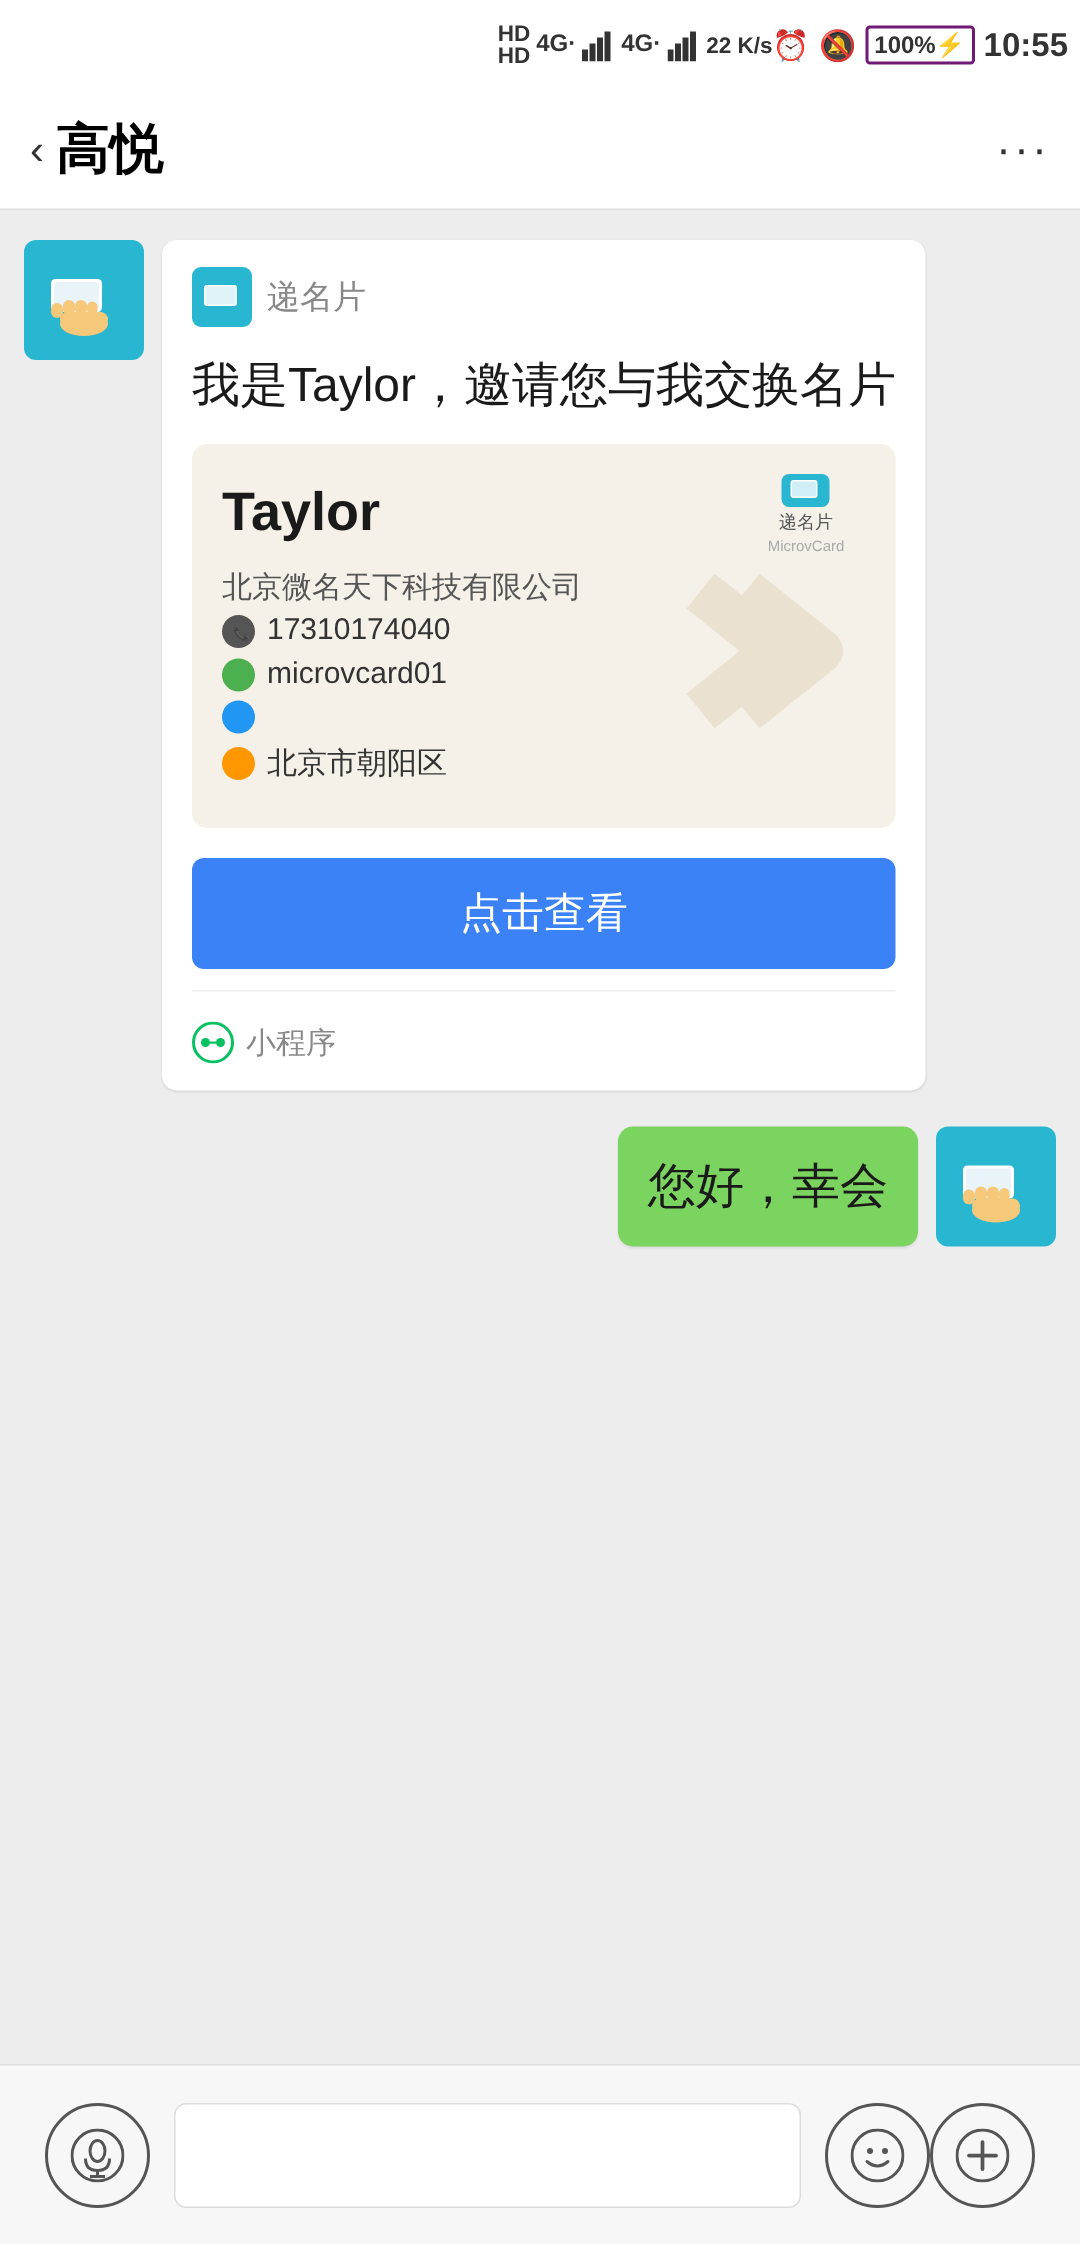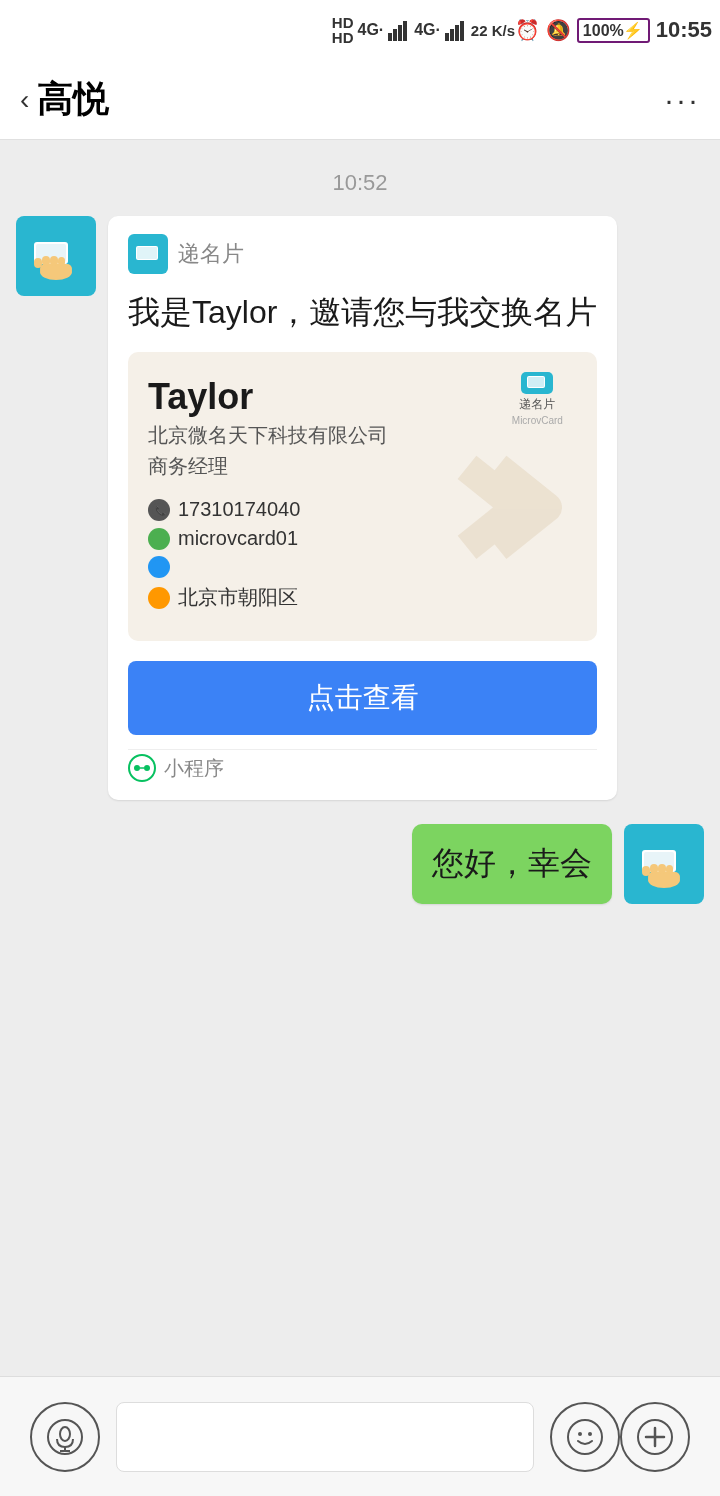--- a/index.html
+++ b/index.html
@@ -161,21 +161,21 @@
       padding: 24px 20px;
       margin-bottom: 20px;
       position: relative;
       overflow: hidden;
       min-height: 200px;
     }
     .bc-name {
       font-size: 36px;
       font-weight: 700;
       color: #1a1a1a;
-      margin-bottom: 4px;
+      margin-bottom: 16px;
     }
     .bc-company {
       font-size: 20px;
       color: #555;
       margin-bottom: 4px;
     }
     .bc-position {
       font-size: 20px;
       color: #555;
       margin-bottom: 18px;
@@ -237,21 +237,21 @@
       text-align: center;
       cursor: pointer;
       margin-bottom: 14px;
     }
 
     
     .mini-program-footer {
       display: flex;
       align-items: center;
       gap: 8px;
-      padding-top: 4px;
+      padding-top: 20px;
       border-top: 1px solid #eee;
     }
     .mini-program-text {
       font-size: 20px;
       color: #888;
     }
 
     
     .green-bubble-text {
       font-size: 32px;
@@ -349,21 +349,20 @@
 <div class="top-nav">
   <div class="nav-back">
     <span class="nav-back-arrow">‹</span>
     <span class="nav-title">高悦</span>
   </div>
   <span class="nav-more">···</span>
 </div>
 
 <div class="chat-area">
 
-  <div class="chat-timestamp">10:52</div>
 
   <div class="message-row left">
 
     <div class="avatar-card-icon">
 
       <svg width="60" height="60" viewBox="0 0 60 60">
         <rect x="8" y="16" width="34" height="22" rx="3" fill="white"></rect>
         <rect x="10" y="18" width="30" height="18" rx="2" fill="#e8f4f8"></rect>
 
         <ellipse cx="30" cy="46" rx="16" ry="8" fill="#f5c87a"></ellipse>
@@ -408,21 +407,20 @@
 
         <div class="chevron-deco">
           <svg width="120" height="120" viewBox="0 0 120 120" opacity="0.2">
             <polyline points="20,20 70,60 20,100" stroke="#c8a97a" stroke-width="30" fill="none" stroke-linejoin="round"></polyline>
             <polyline points="50,20 100,60 50,100" stroke="#c8a97a" stroke-width="30" fill="none" stroke-linejoin="round"></polyline>
           </svg>
         </div>
 
         <div class="bc-name">Taylor</div>
         <div class="bc-company">北京微名天下科技有限公司</div>
-        <div class="bc-position">商务经理</div>
 
         <div class="bc-info-row">
           <div class="bc-info-icon">
             <svg width="14" height="14" viewBox="0 0 14 14">
                 <circle cx="7" cy="7" r="7" fill="#555"></circle>
                 <text x="3.5" y="11" font-size="9" fill="white">📞</text>
               </svg>
           </div>
           <span class="bc-info-text">17310174040</span>
         </div>

